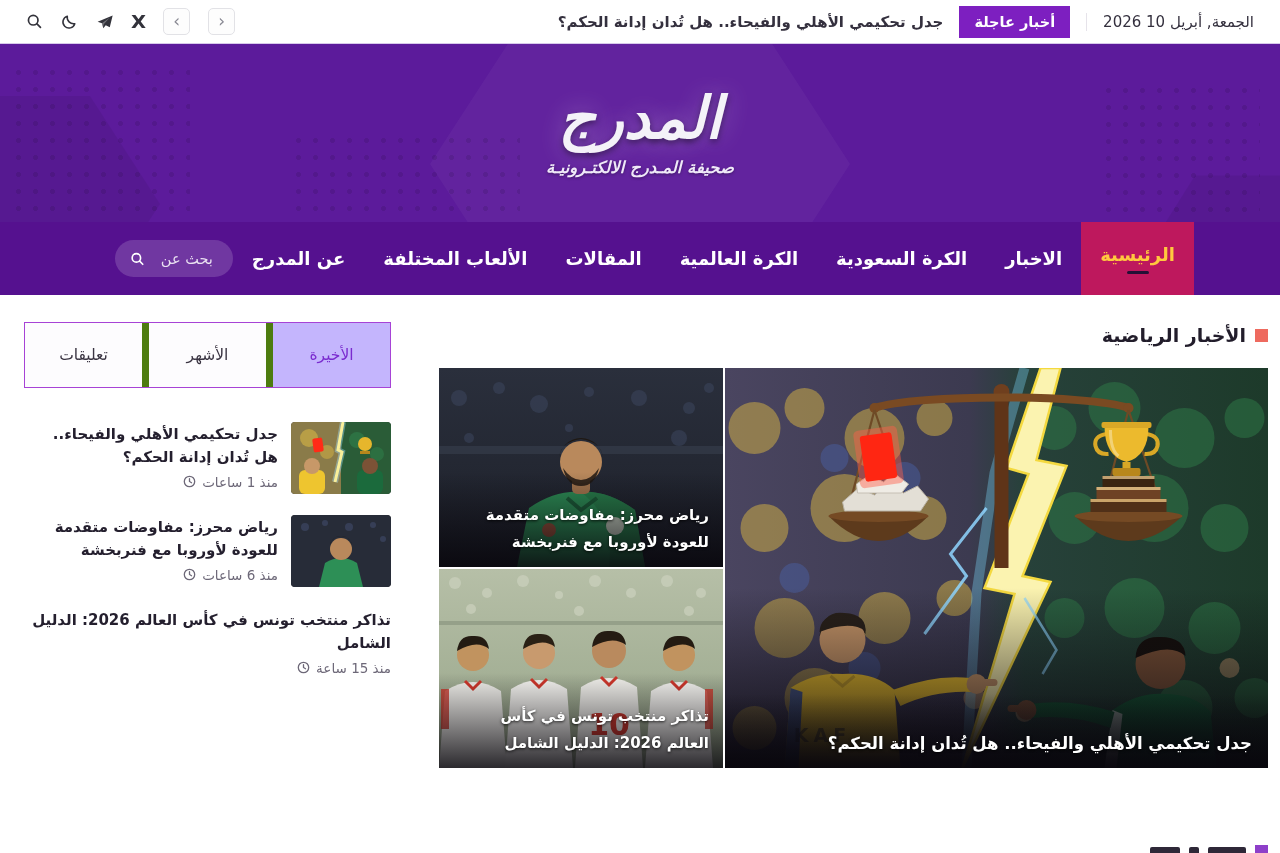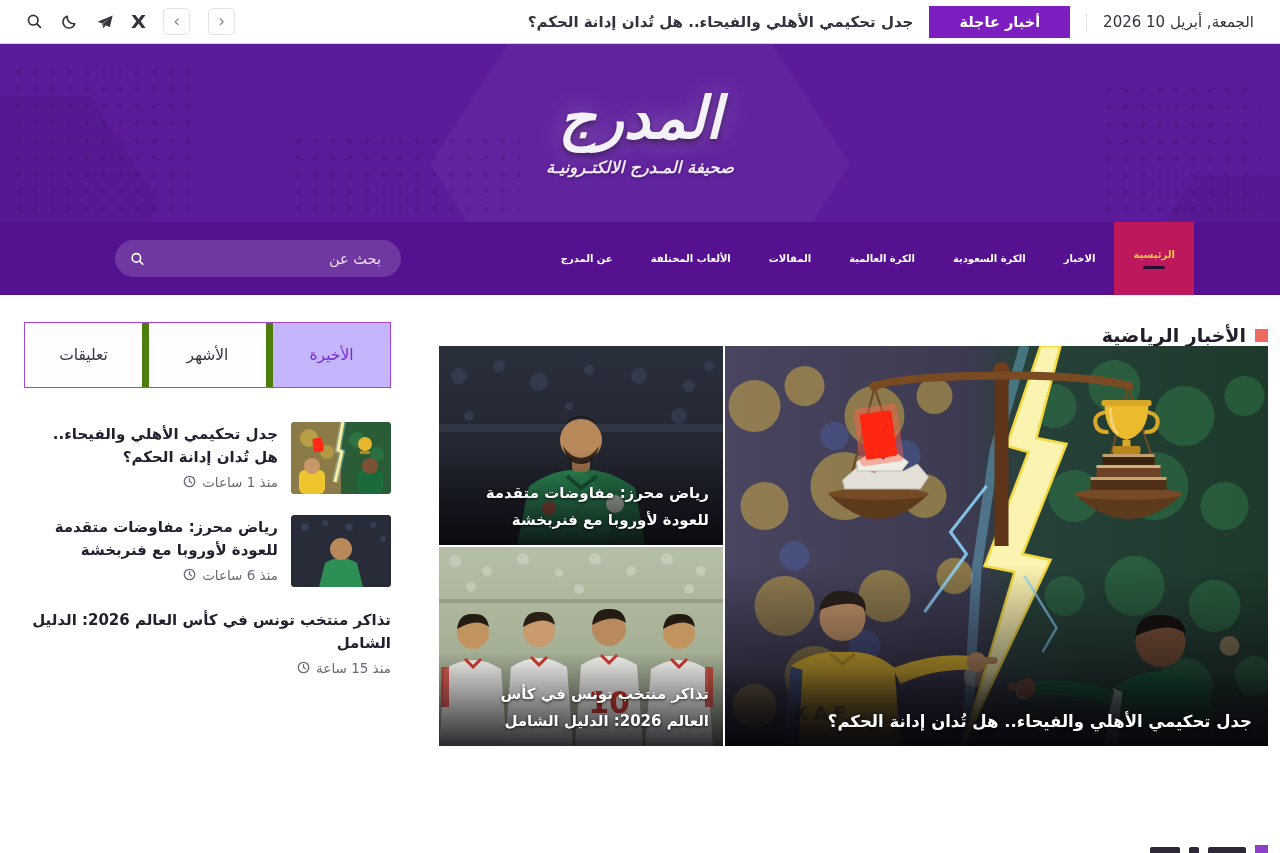--- a/index.html
+++ b/index.html
@@ -11,21 +11,21 @@
     background:#fff;
     color:#241f2e;
   }
 
   
   .topbar {
     height:44px; background:#fff; border-bottom:1px solid #d7c9ea;
     display:flex; align-items:center; padding:0 26px; gap:16px;
   }
   .date { font-size:15px; color:#34303e; font-weight:500; padding-left:16px; border-left:1px solid #e6e3ea; white-space:nowrap; }
-  .badge { background:#7d1fc0; color:#fff; font-size:14.5px; font-weight:600; padding:8px 30px; white-space:nowrap; }
+  .badge { background:#7d1fc0; color:#fff; font-size:14.5px; font-weight:600; padding:8px 15px; white-space:nowrap; }
   .breaking { font-size:15px; color:#34303e; font-weight:600; white-space:nowrap; overflow:hidden; cursor:pointer; }
   .topbar-icons { margin-right:auto; direction:ltr; display:flex; align-items:center; gap:18px; }
   .tico { display:flex; align-items:center; justify-content:center; cursor:pointer; color:#33333b; }
   .xmark { font-weight:900; font-size:17px; transform:scaleX(1.15); }
   .navbtn {
     width:27px; height:27px; border:1px solid #e2e2e6; border-radius:5px;
     display:flex; align-items:center; justify-content:center;
     color:#8a8a94; font-size:17px; line-height:1; background:#fdfdfd; cursor:pointer;
   }
 
@@ -46,38 +46,38 @@
   .logo-title {
     font-size:58px; font-weight:800; color:#f4f2f8; line-height:1;
     text-shadow:0 3px 6px rgba(0,0,0,.4), 0 0 26px rgba(255,255,255,.3);
   }
   .logo-sub { margin-top:11px; font-size:16.5px; color:#efe9f8; font-weight:600; text-shadow:0 1px 3px rgba(0,0,0,.35); }
 
   
   .nav { height:73px; background:#55118f; display:flex; align-items:stretch; padding:0 86px 0 115px; }
   .nav-item {
     display:flex; flex-direction:column; align-items:center; justify-content:center;
-    padding:0 19px; color:#fff; font-size:10px; font-weight:700; cursor:pointer; white-space:nowrap;
+    padding:0 19px; color:#fff; font-size:18px; font-weight:700; cursor:pointer; white-space:nowrap;
   }
   .nav-item.active { background:#be185d; color:#ffc93e; }
   .nav-item .bar { display:none; }
   .nav-item.active .bar { display:block; width:22px; height:3px; background:#241036; border-radius:2px; margin-top:6px; }
   .nav-search { margin-right:auto; align-self:center; position:relative; width:286px; }
   .nav-search input {
     width:100%; height:37px; border:none; border-radius:19px;
     background:rgba(255,255,255,.16); color:#fff; padding:0 20px 0 42px;
     font-size:14.5px; outline:none; text-align:right; font-family:inherit;
   }
   .nav-search input::placeholder { color:rgba(255,255,255,.85); }
   .nav-search svg { position:absolute; left:15px; top:50%; transform:translateY(-50%); }
 
   
   .content { display:flex; padding:27px 12px 0 24px; gap:48px; }
   .main-col { width:829px; }
-  .section-head { display:flex; align-items:center; gap:9px; margin-top:2px; }
+  .section-head { display:flex; align-items:center; gap:9px; margin-bottom:22px; margin-top:2px; }
   .sq { width:13px; height:13px; flex:none; }
   .sq-red { background:#ee6a5f; }
   .section-title { font-size:19px; font-weight:800; color:#221d2b; }
 
   .grid { display:flex; gap:2px; }
   .featured { width:543px; height:400px; position:relative; overflow:hidden; cursor:pointer; background:#333; }
   .midcol { width:284px; display:flex; flex-direction:column; gap:2px; }
   .card { height:199px; position:relative; overflow:hidden; cursor:pointer; background:#333; }
   .img-fill { position:absolute; inset:0; width:100%; height:100%; display:block; }
   .cap {

